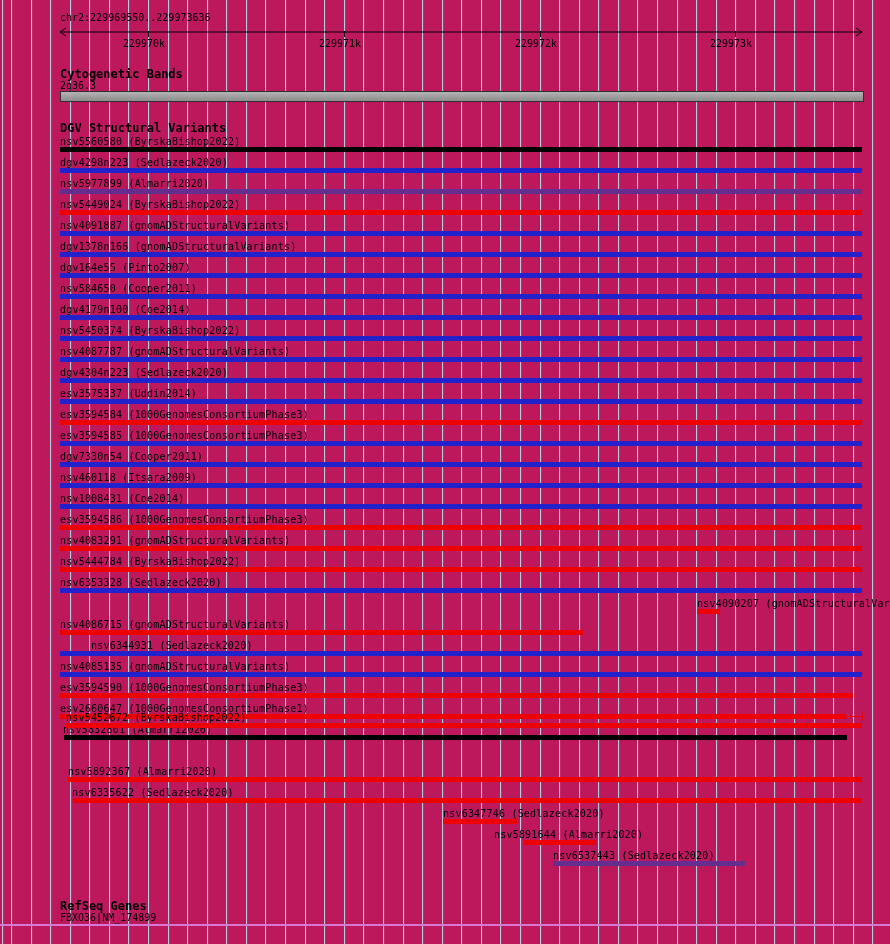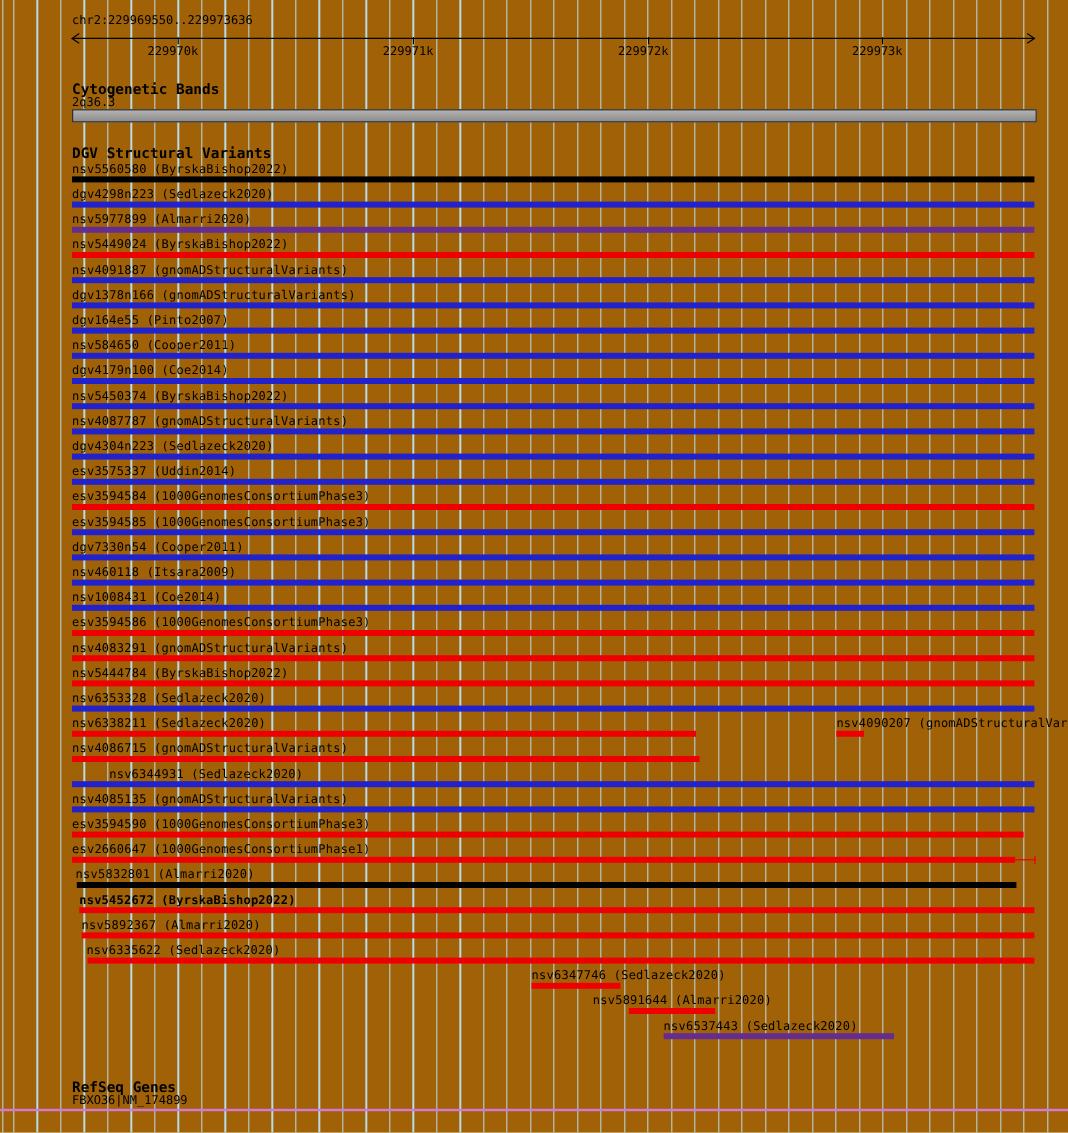--- a/index.html
+++ b/index.html
@@ -1,20 +1,20 @@
 <!DOCTYPE html>
 <html><head>
 <meta charset="utf-8">
 <style>
   html, body { margin: 0; padding: 0; background: #ffffff; }
   #screen {
     position: relative;
     width: 890px;
     height: 944px;
-    background: #a16207;
+    background: #be185d;
     overflow: hidden;
     font-family: "DejaVu Sans Mono", "Liberation Mono", monospace;
     font-size: 10px;
     color: #000;
   }
   #grid {
     position: absolute;
     inset: 0;
     background-image: repeating-linear-gradient(to right, #b7dcea 0 1px, transparent 1px 19.575px);
     background-position: 11.1px 0;
@@ -153,24 +153,20 @@
       </div>
       <div class="feature" style="top: 556px;">
         <span class="flabel" style="left: 60px;">nsv5444784 (ByrskaBishop2022)</span>
         <div class="fbar" style="left: 60px; width: 802px; background: rgb(238, 0, 0);"></div>
       </div>
       <div class="feature" style="top: 577px;">
         <span class="flabel" style="left: 60px;">nsv6353328 (Sedlazeck2020)</span>
         <div class="fbar" style="left: 60px; width: 802px; background: rgb(34, 34, 204);"></div>
       </div>
       <div class="feature" style="top: 598px;">
-        <span class="flabel" style="left: 60px;">nsv6338211 (Sedlazeck2020)</span>
-        <div class="fbar" style="left: 60px; width: 520px; background: rgb(238, 0, 0);"></div>
-      </div>
-      <div class="feature" style="top: 598px;">
         <span class="flabel" style="left: 697px;">nsv4090207 (gnomADStructuralVariants)</span>
         <div class="fbar" style="left: 697px; width: 23px; background: rgb(238, 0, 0);"></div>
       </div>
       <div class="feature" style="top: 619px;">
         <span class="flabel" style="left: 60px;">nsv4086715 (gnomADStructuralVariants)</span>
         <div class="fbar" style="left: 60px; width: 523px; background: rgb(238, 0, 0);"></div>
       </div>
       <div class="feature" style="top: 640px;">
         <span class="flabel" style="left: 60px; margin-left: 31px;">nsv6344931 (Sedlazeck2020)</span>
         <div class="fbar" style="left: 60px; width: 802px; background: rgb(34, 34, 204);"></div>
@@ -186,21 +182,21 @@
       <div class="feature" style="top: 703px;">
         <span class="flabel" style="left: 60px;">esv2660647 (1000GenomesConsortiumPhase1)</span>
         <div class="fbar" style="left: 60px; width: 786px; background: rgb(238, 0, 0);"></div>
         <div class="ftail" style="left: 846px; width: 17px; background: rgb(238, 0, 0);"></div>
         <div class="ftick" style="left: 862px; background: rgb(238, 0, 0);"></div>
       </div>
       <div class="feature" style="top: 724px;">
         <span class="flabel" style="left: 63px;">nsv5832801 (Almarri2020)</span>
         <div class="fbar" style="left: 64px; width: 783px; background: rgb(0, 0, 0);"></div>
       </div>
-      <div class="feature" style="top: 745px; font-weight: bold;">
+      <div class="feature" style="top: 712px;">
         <span class="flabel" style="left: 66px;">nsv5452672 (ByrskaBishop2022)</span>
         <div class="fbar" style="left: 66px; width: 796px; background: rgb(238, 0, 0);"></div>
       </div>
       <div class="feature" style="top: 766px;">
         <span class="flabel" style="left: 68px;">nsv5892367 (Almarri2020)</span>
         <div class="fbar" style="left: 68px; width: 794px; background: rgb(238, 0, 0);"></div>
       </div>
       <div class="feature" style="top: 787px;">
         <span class="flabel" style="left: 72px;">nsv6335622 (Sedlazeck2020)</span>
         <div class="fbar" style="left: 73px; width: 789px; background: rgb(238, 0, 0);"></div>

